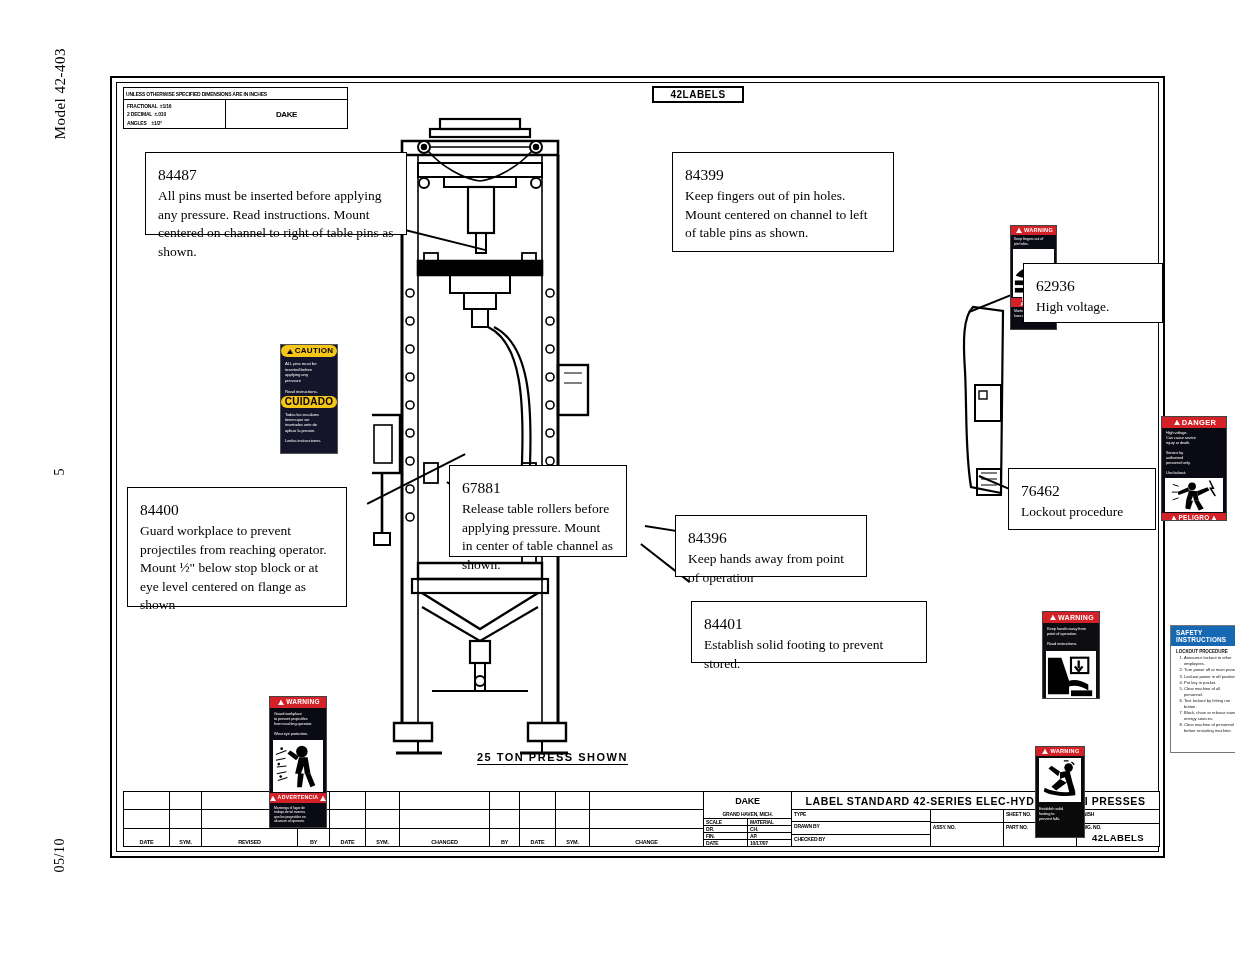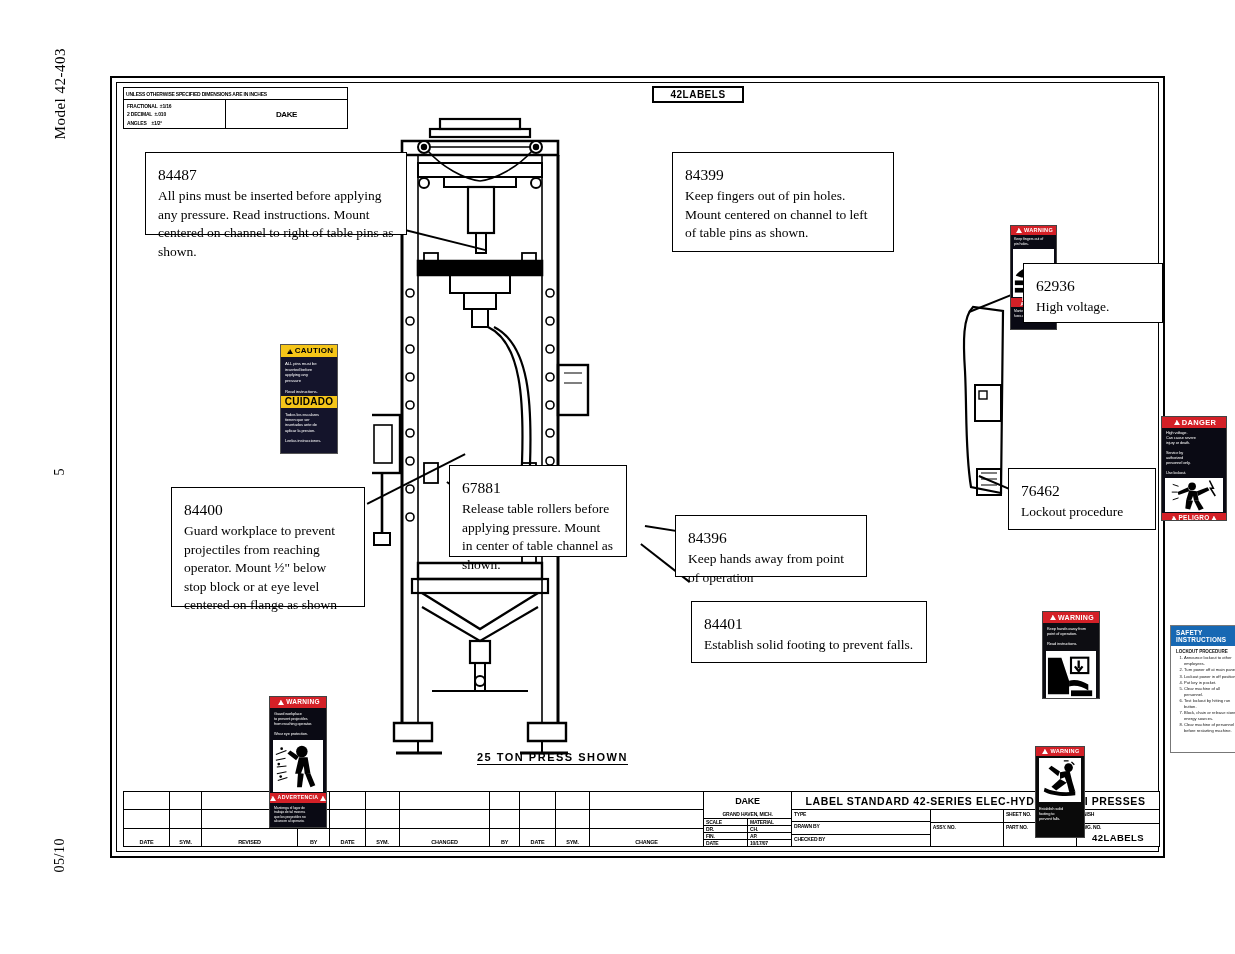--- a/index.html
+++ b/index.html
@@ -347,21 +347,21 @@
     display: flex;
     align-items: center;
     justify-content: center;
     font-weight: bold;
     color: #fff;
     letter-spacing: 0.3px;
     white-space: nowrap;
     line-height: 1;
   }
   .lbl-hdr.warn  { background: #d42027; }
-  .lbl-hdr.caut  { background: #f5c518; color: #000; }
+  .lbl-hdr.caut  { background: #f5c518; color: #000; border-radius: 6px; }
   .lbl-hdr.dang  { background: #d42027; }
   .lbl-body {
     color: #fff;
     line-height: 1.28;
     letter-spacing: -0.1px;
     filter: blur(0.4px);
   }
   .pictogram {
     background: #fff;
     position: relative;
@@ -649,21 +649,21 @@
   <div class="callout" id="callout-84399" style="left:555px; top:69px; width:222px; height:100px;">
     <div class="cnum">84399</div>
     <div class="ctext">Keep fingers out of pin holes. Mount centered on channel to left of table pins as shown.</div>
   </div>
 
   <div class="callout" id="callout-84395" style="left:906px; top:180px; width:140px; height:60px;">
     <div class="cnum">62936</div>
     <div class="ctext">High voltage.</div>
   </div>
 
-  <div class="callout" id="callout-84400" style="left:10px; top:404px; width:194px; height:120px;margin-left:44px;">
+  <div class="callout" id="callout-84400" style="left:10px; top:404px; width:220px; height:120px;">
     <div class="cnum">84400</div>
     <div class="ctext">Guard workplace to prevent projectiles from reaching operator. Mount ½" below stop block or at eye level centered on flange as shown</div>
   </div>
 
   <div class="callout" id="callout-67881" style="left:332px; top:382px; width:178px; height:92px;">
     <div class="cnum">67881</div>
     <div class="ctext">Release table rollers before applying pressure. Mount in center of table channel as shown.</div>
   </div>
 
   <div class="callout" id="callout-76462" style="left:891px; top:385px; width:148px; height:62px;">
@@ -671,21 +671,21 @@
     <div class="ctext">Lockout procedure</div>
   </div>
 
   <div class="callout" id="callout-84396" style="left:558px; top:432px; width:192px; height:62px;">
     <div class="cnum">84396</div>
     <div class="ctext">Keep  hands away from point of operation</div>
   </div>
 
   <div class="callout" id="callout-84401" style="left:574px; top:518px; width:236px; height:62px;">
     <div class="cnum">84401</div>
-    <div class="ctext">Establish solid footing to prevent falls.</div>
+    <div class="ctext">Establish solid footing to prevent stored.</div>
   </div>
 
   <div class="label" id="label-84487">
     <div class="lbl-hdr caut">
       <span class="tri onyellow" style="color:#000"></span>
           <span>CAUTION</span>
     </div>
     <div class="lbl-body" style="font-size:4.3px; padding:4px 4px 2px 4px;">
       ALL pins must be<br>inserted before<br>applying any<br>pressure<br><br>Read instructions.
     </div>

